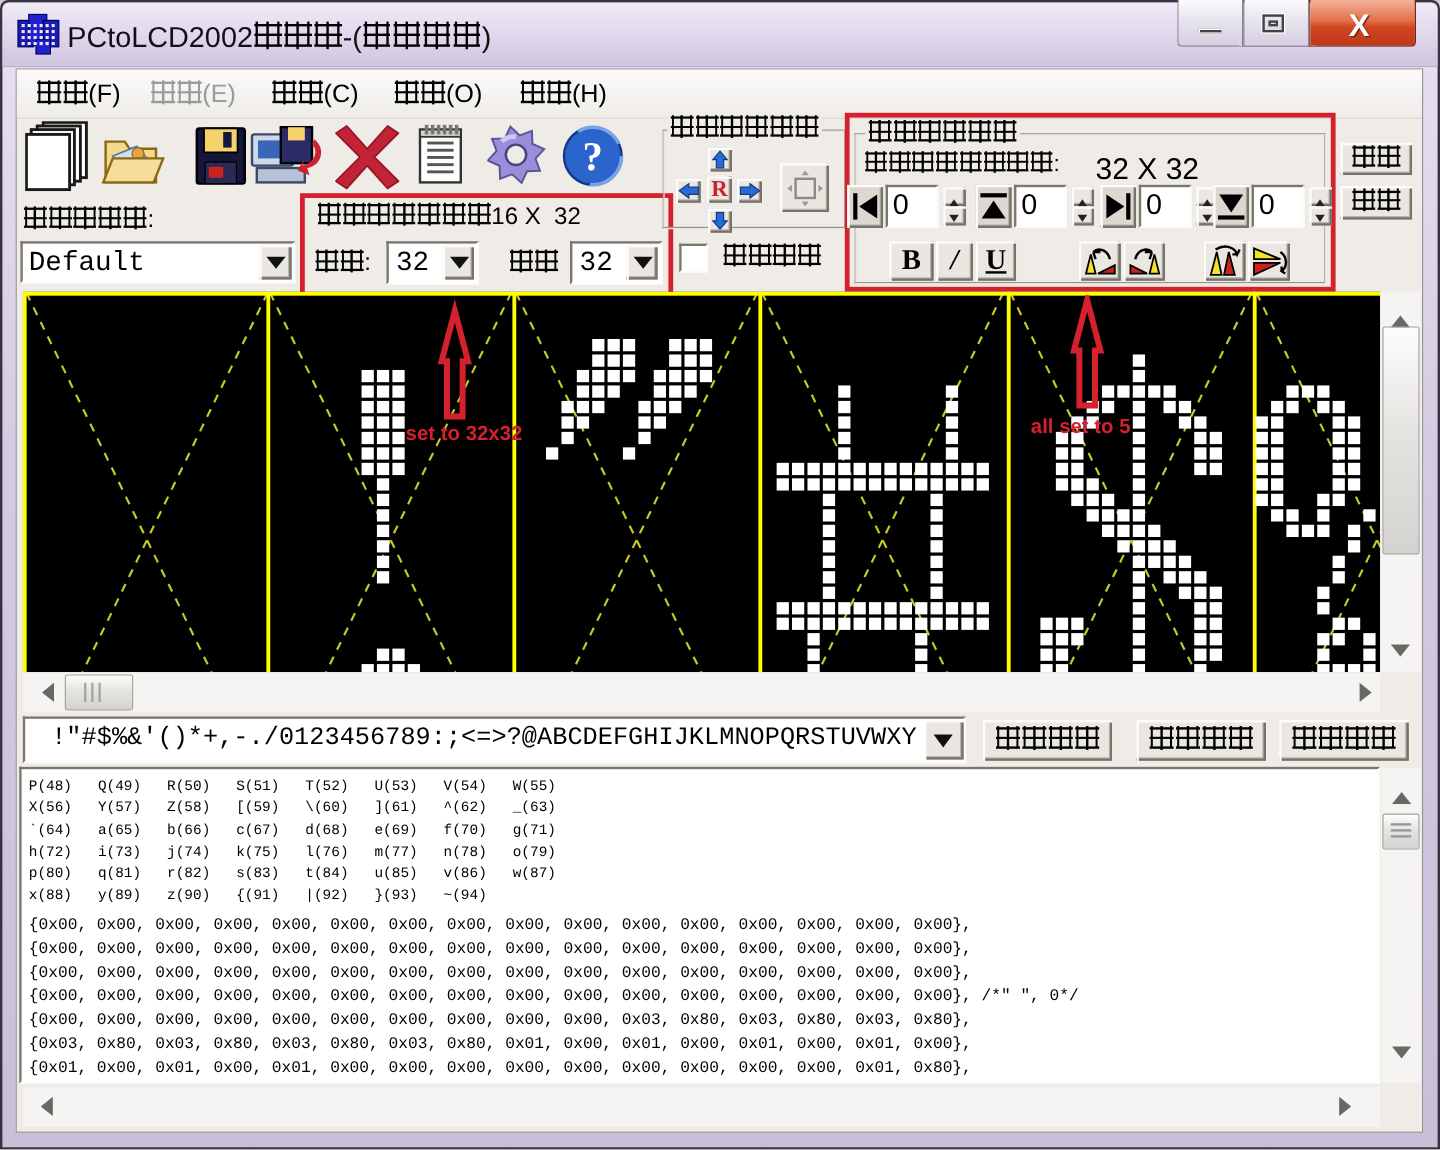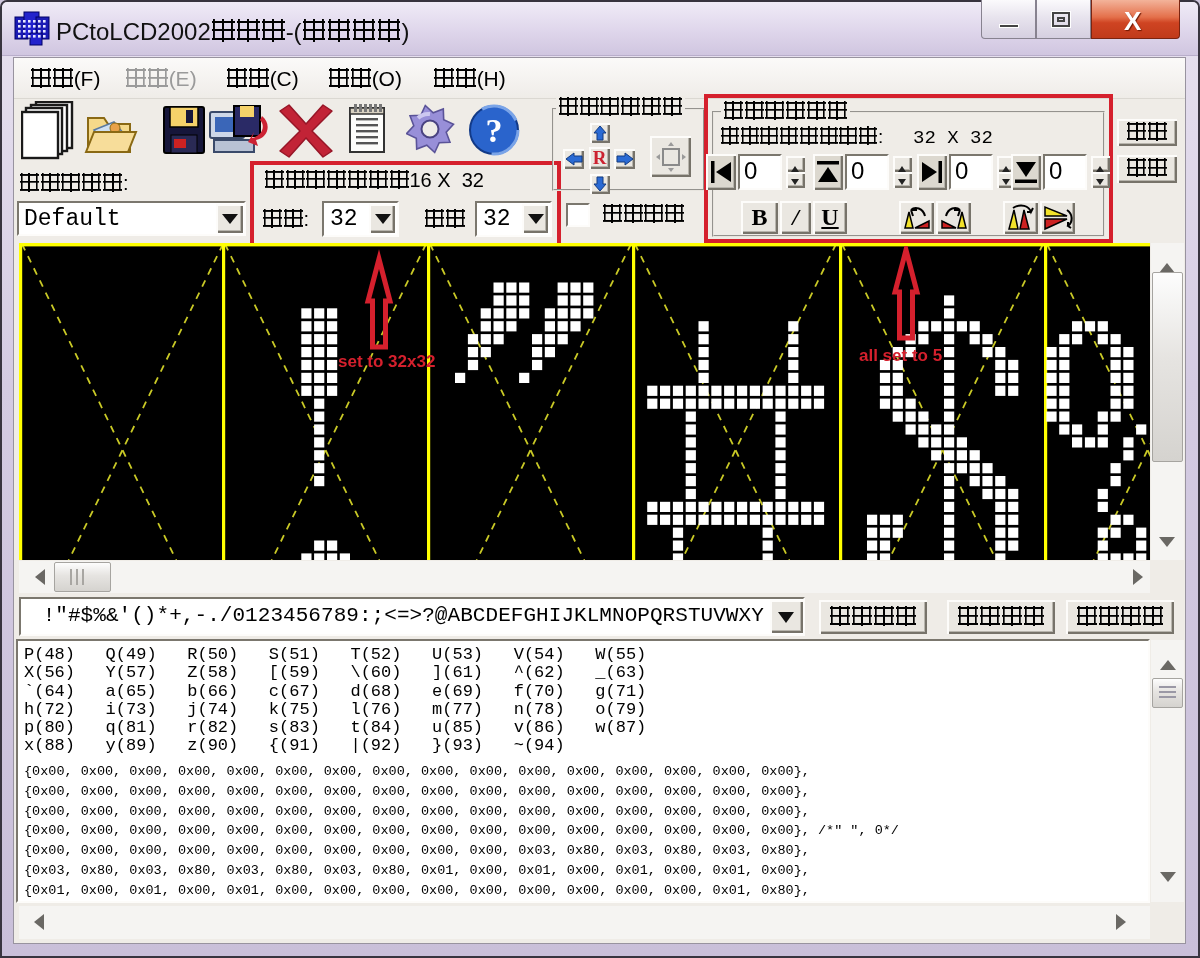--- a/index.html
+++ b/index.html
@@ -187,21 +187,21 @@
       <path d="M0 15 L4 12 L4 18 Z" fill="#9a9a9a"></path>
       <path d="M30 15 L26 12 L26 18 Z" fill="#9a9a9a"></path>
     </svg>
   </div>
 <div class="ab sunk" style="left:566px;top:203px;width:24px;height:24px"></div>
 <div class="ab" style="left:602px;top:203px;font-size:20px"><i class="c"></i><i class="c"></i><i class="c"></i><i class="c"></i></div>
 <div class="ab redbox" style="left:704px;top:94px;width:409px;height:149px"></div>
 <div class="ab etch" style="left:712px;top:111px;width:393px;height:126px"></div>
 <div class="ab" style="left:721px;top:100px;font-size:20px;background:#efece7;padding:0 2px"><i class="c"></i><i class="c"></i><i class="c"></i><i class="c"></i><i class="c"></i><i class="c"></i></div>
 <div class="ab" style="left:720px;top:126px;font-size:19px"><i class="c"></i><i class="c"></i><i class="c"></i><i class="c"></i><i class="c"></i><i class="c"></i><i class="c"></i><i class="c"></i>:</div>
-<div class="ab" style="left:913px;top:127px;font-size:19px;font-family:Liberation Mono, monospace">32 X 32</div>
+<div class="ab" style="left:913px;top:127px;font-size:25px;font-family:Liberation Sans, sans-serif">32 X 32</div>
 <div class="ab btn" style="left:706px;top:154px;width:30px;height:36px;background:#dcd8cf"></div>
 <div class="ab" style="left:706px;top:154px;width:30px;height:36px;display:flex;align-items:center;justify-content:center">
     <svg width="22" height="24" viewBox="0 0 22 24" style="">
       <rect x="1" y="1" width="3.5" height="22" fill="#000"></rect>
       <path d="M21 2 L21 22 L6 12 Z" fill="#000"></path>
     </svg>
   </div>
 <div class="ab sunk" style="left:738px;top:154px;width:44px;height:36px"></div>
 <div class="ab" style="left:744px;top:157px;font-size:24px">0</div>
 <div class="ab btn" style="left:786px;top:156px;width:19px;height:16px"></div>
@@ -668,21 +668,21 @@
 <div class="ab btn" style="left:947px;top:600px;width:108px;height:34px"></div>
 <div class="ab" style="left:947px;top:600px;width:108px;height:34px;display:flex;align-items:center;justify-content:center">
     <span style="font-size:21px"><i class="c"></i><i class="c"></i><i class="c"></i><i class="c"></i></span>
   </div>
 <div class="ab btn" style="left:1066px;top:600px;width:108px;height:34px"></div>
 <div class="ab" style="left:1066px;top:600px;width:108px;height:34px;display:flex;align-items:center;justify-content:center">
     <span style="font-size:21px"><i class="c"></i><i class="c"></i><i class="c"></i><i class="c"></i></span>
   </div>
 <div class="ab sunk" style="left:16px;top:639px;width:1134px;height:264px"></div>
 <div class="ab" style="left:24px;top:646px">
-    <pre style="font-size:17px;line-height:18.3px">P(48)   Q(49)   R(50)   S(51)   T(52)   U(53)   V(54)   W(55)
+    <pre style="font-size:12px;line-height:18.3px">P(48)   Q(49)   R(50)   S(51)   T(52)   U(53)   V(54)   W(55)
 X(56)   Y(57)   Z(58)   [(59)   \(60)   ](61)   ^(62)   _(63)
 `(64)   a(65)   b(66)   c(67)   d(68)   e(69)   f(70)   g(71)
 h(72)   i(73)   j(74)   k(75)   l(76)   m(77)   n(78)   o(79)
 p(80)   q(81)   r(82)   s(83)   t(84)   u(85)   v(86)   w(87)
 x(88)   y(89)   z(90)   {(91)   |(92)   }(93)   ~(94)</pre>
   </div>
 <div class="ab" style="left:24px;top:762px">
     <pre style="font-size:13.5px;line-height:19.8px">{0x00, 0x00, 0x00, 0x00, 0x00, 0x00, 0x00, 0x00, 0x00, 0x00, 0x00, 0x00, 0x00, 0x00, 0x00, 0x00},
 {0x00, 0x00, 0x00, 0x00, 0x00, 0x00, 0x00, 0x00, 0x00, 0x00, 0x00, 0x00, 0x00, 0x00, 0x00, 0x00},
 {0x00, 0x00, 0x00, 0x00, 0x00, 0x00, 0x00, 0x00, 0x00, 0x00, 0x00, 0x00, 0x00, 0x00, 0x00, 0x00},

